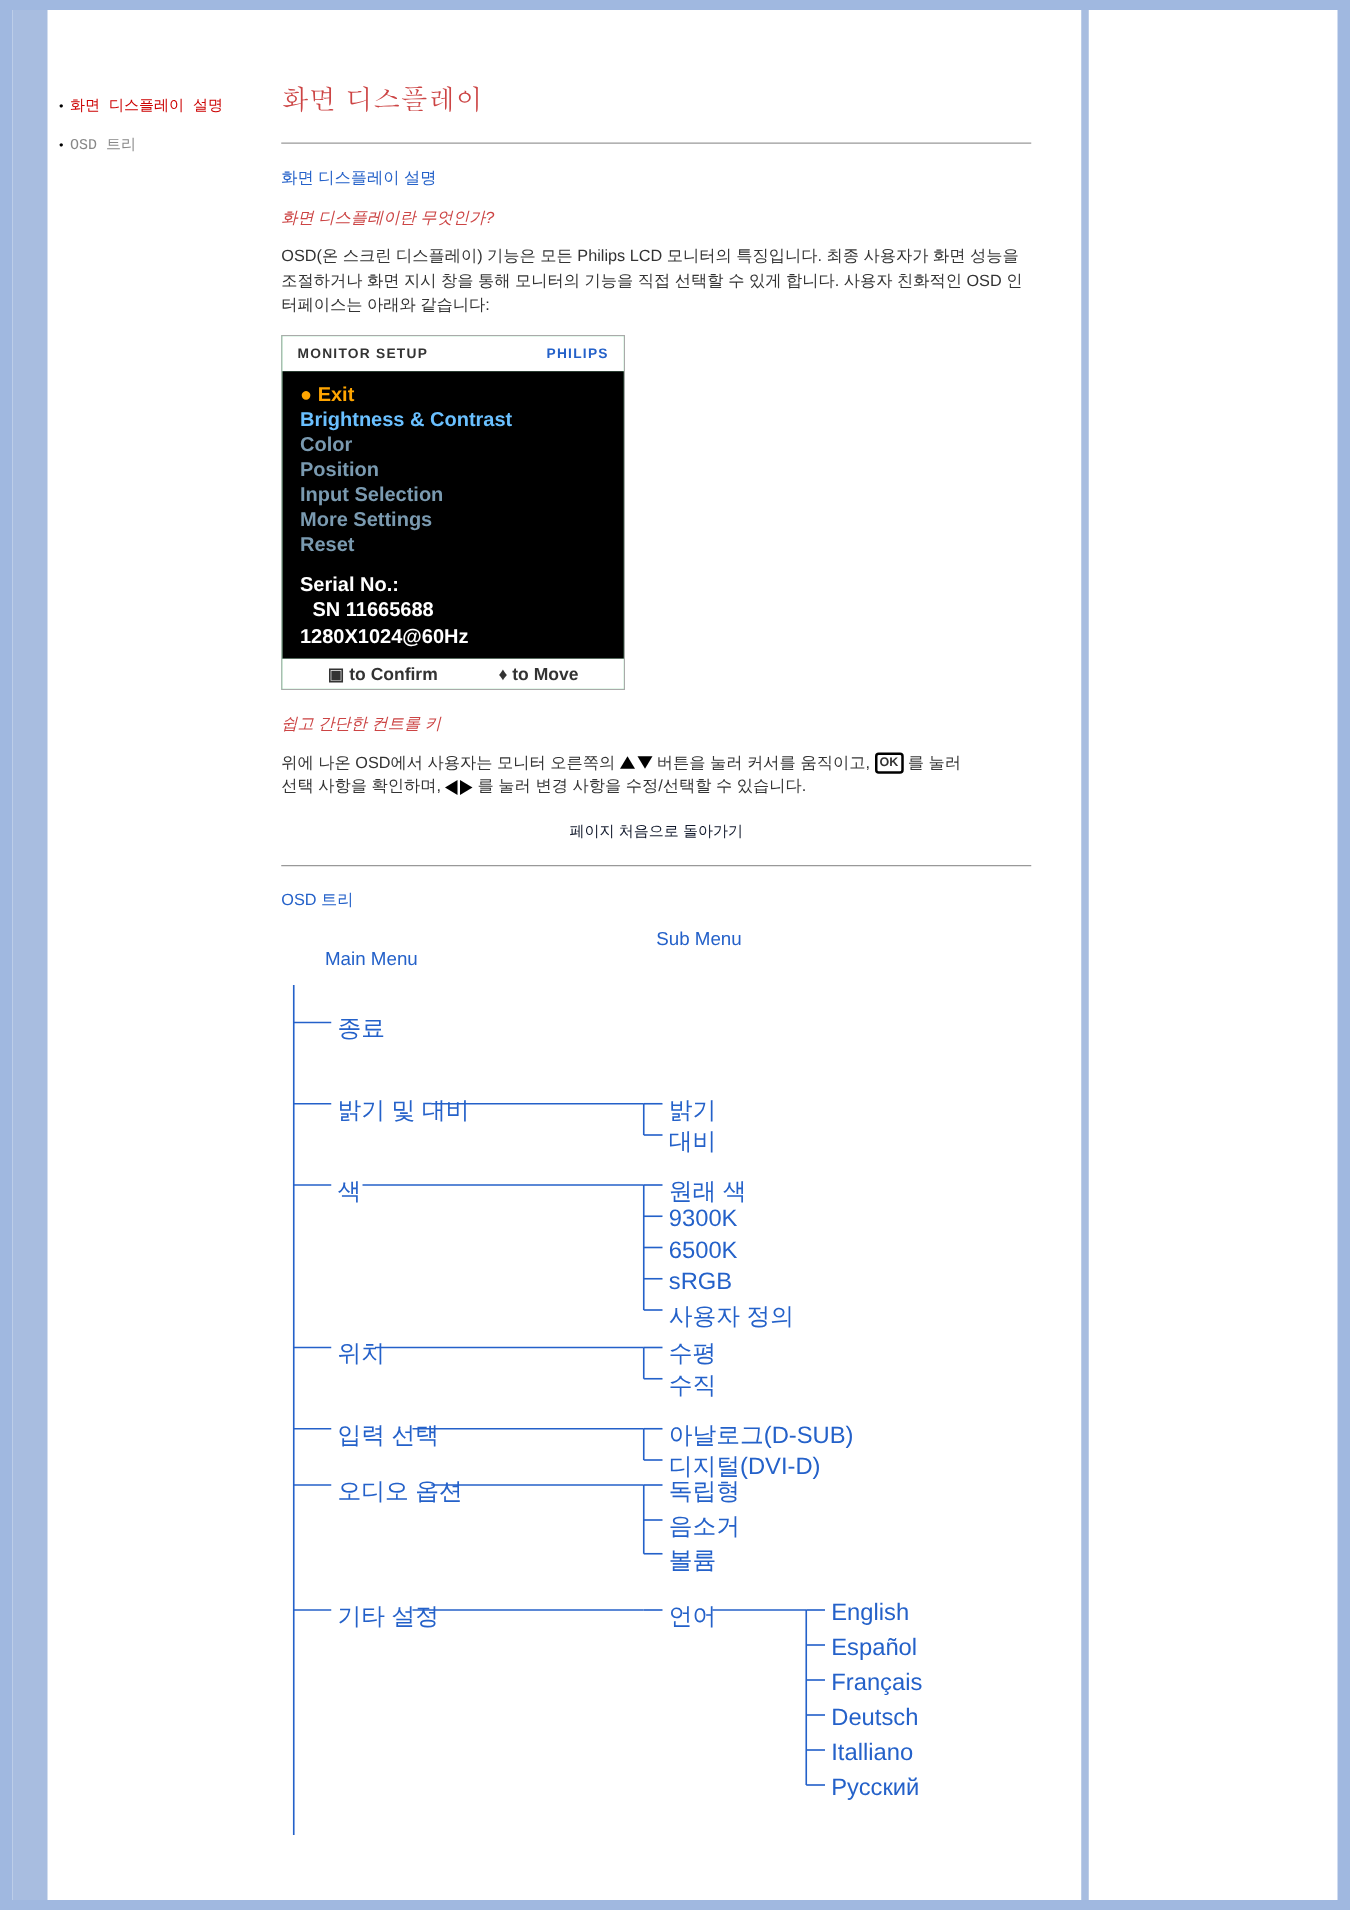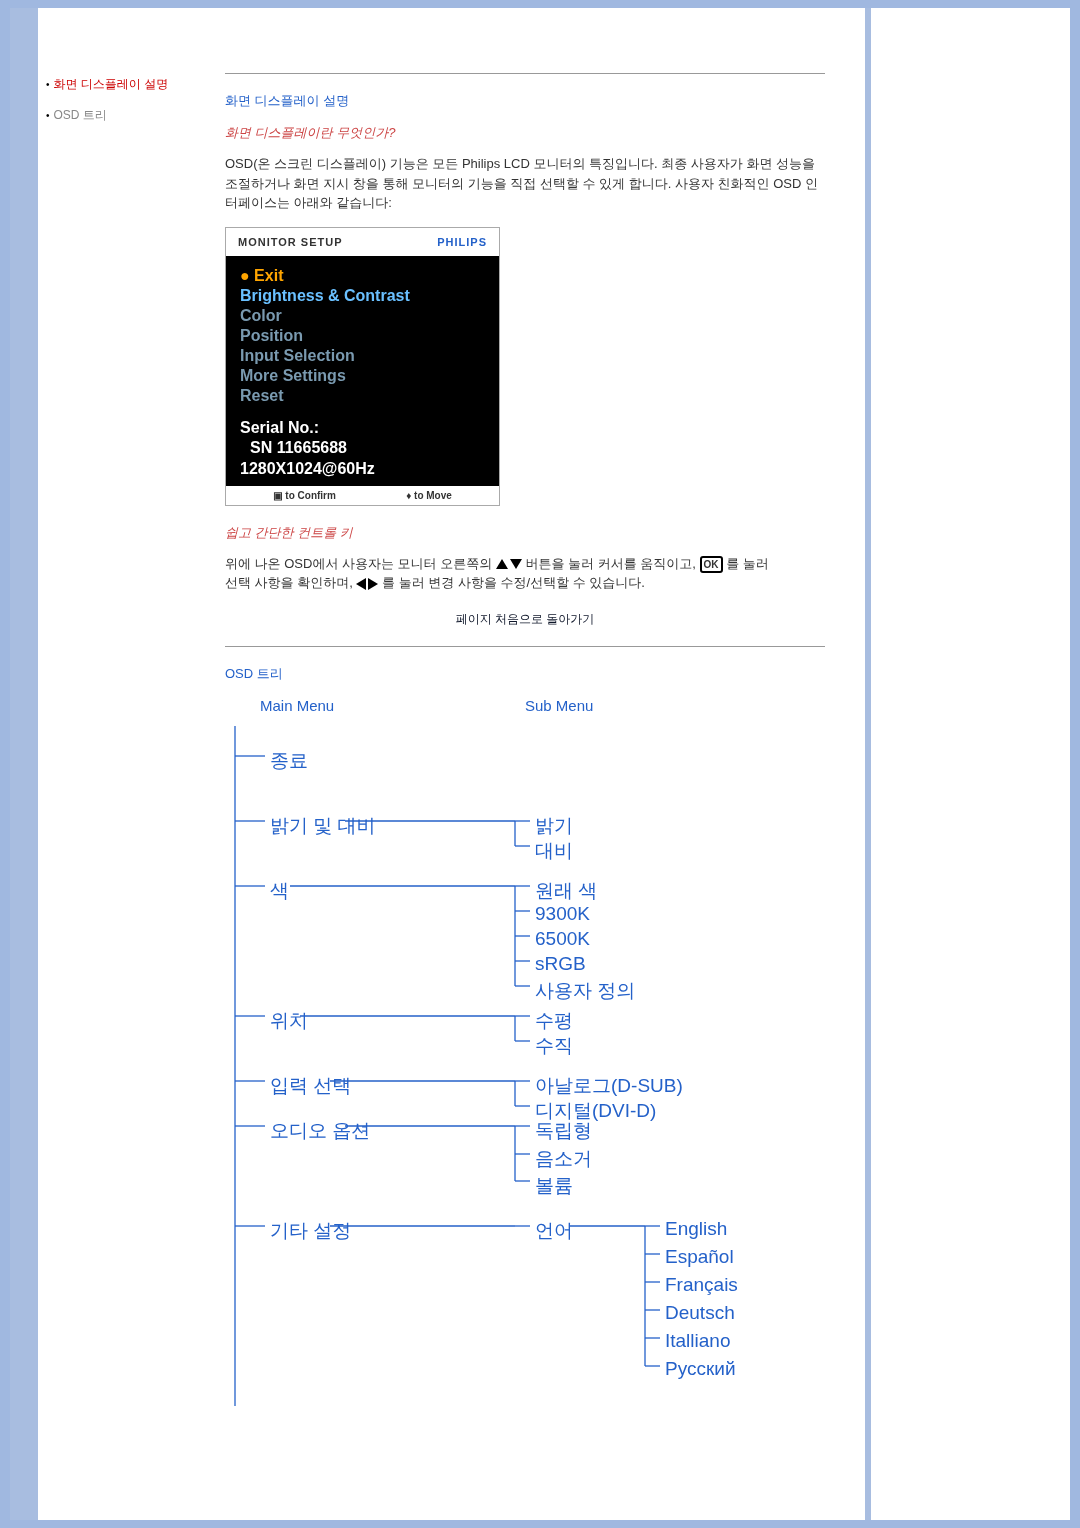--- a/index.html
+++ b/index.html
@@ -28,20 +28,21 @@
     left: 36px;
     top: 68px;
     width: 170px;
     font-size: 12px;
   }
   .sidebar a {
     display: block;
     color: #c00;
     text-decoration: none;
     margin-bottom: 14px;
+    font-family: Liberation Mono, monospace;
   }
   .sidebar a.gray { color: #888; }
   .bullet { color: #000; margin-right: 4px; font-size: 10px; }
   .main {
     margin-left: 215px;
     padding: 55px 30px 30px 0;
     width: 630px;
   }
   h1.title {
     color: #c44;
@@ -76,40 +77,40 @@
   .osd-item { display: block; padding: 1px 0; }
   .osd-exit { color: #ffa500; }
   .osd-hi { color: #6ac0ff; }
   .osd-dim { color: #7a9ab0; }
   .osd-info { margin-top: 12px; line-height: 1.3; }
   .osd-foot {
     background: #fff;
     padding: 4px 12px;
     display: flex;
     justify-content: space-around;
-    font-size: 10px;
+    font-size: 14px;
     font-weight: bold;
   }
   .inline-icons { display: inline-flex; align-items: center; vertical-align: middle; gap: 2px; }
   .tri { display: inline-block; }
   .tri-up { border-left: 6px solid transparent; border-right: 6px solid transparent; border-bottom: 10px solid #000; }
   .tri-down { border-left: 6px solid transparent; border-right: 6px solid transparent; border-top: 10px solid #000; }
   .tri-left { border-top: 6px solid transparent; border-bottom: 6px solid transparent; border-right: 10px solid #000; }
   .tri-right { border-top: 6px solid transparent; border-bottom: 6px solid transparent; border-left: 10px solid #000; }
   .ok-badge {
     display: inline-block; border: 2px solid #000; border-radius: 3px;
     font-size: 10px; font-weight: bold; padding: 0 2px; line-height: 13px;
     vertical-align: middle;
   }
   .backtop { text-align: center; margin: 18px 0; }
   .backtop a { color: #0f172a; text-decoration: none; font-size: 12px; }
   .note-italic { font-style: italic; color: #333; font-size: 15px; margin: 8px 0 16px 35px; }
   .menu-hdr { color: #2461c9; font-size: 15px; }
   .hdr-row { display: flex; }
-  .hdr-row .c1 { width: 300px; padding-left: 35px; }
+  .hdr-row .c1 { width: 300px; padding-left: 35px; margin-top: 16px; }
   svg.tree { display: block; }
   .tree-wrap { position: relative; margin-top: 12px; }
   .tree-label { position: absolute; color: #2461c9; font-size: 19px; white-space: nowrap; }
   .rightstrip {
     position: absolute;
     top: 0; bottom: 0;
     left: 855px;
     width: 6px;
     background: #a8bde0;
   }
@@ -120,20 +121,21 @@
 <div class="outer">
   <div class="leftborder"></div>
   <div class="rightstrip"></div>
 
   <div class="sidebar">
     <a href="#"><span class="bullet">•</span><span>화면 디스플레이 설명</span></a>
     <a href="#" class="gray"><span class="bullet">•</span><span>OSD 트리</span></a>
   </div>
 
   <div class="main">
+    <h1 class="title">화면 디스플레이</h1>
     <hr class="rule">
 
     <div class="sec-head">화면 디스플레이 설명</div>
     <div class="sub-italic">화면 디스플레이란 무엇인가?</div>
     <div class="body-text">OSD(온 스크린 디스플레이) 기능은 모든 Philips LCD 모니터의 특징입니다. 최종 사용자가 화면 성능을 조절하거나 화면 지시 창을 통해 모니터의 기능을 직접 선택할 수 있게 합니다. 사용자 친화적인 OSD 인터페이스는 아래와 같습니다:</div>
 
     <div class="osd-box">
       <div class="osd-head">
         <span>MONITOR SETUP</span>
         <span class="osd-brand">PHILIPS</span>

